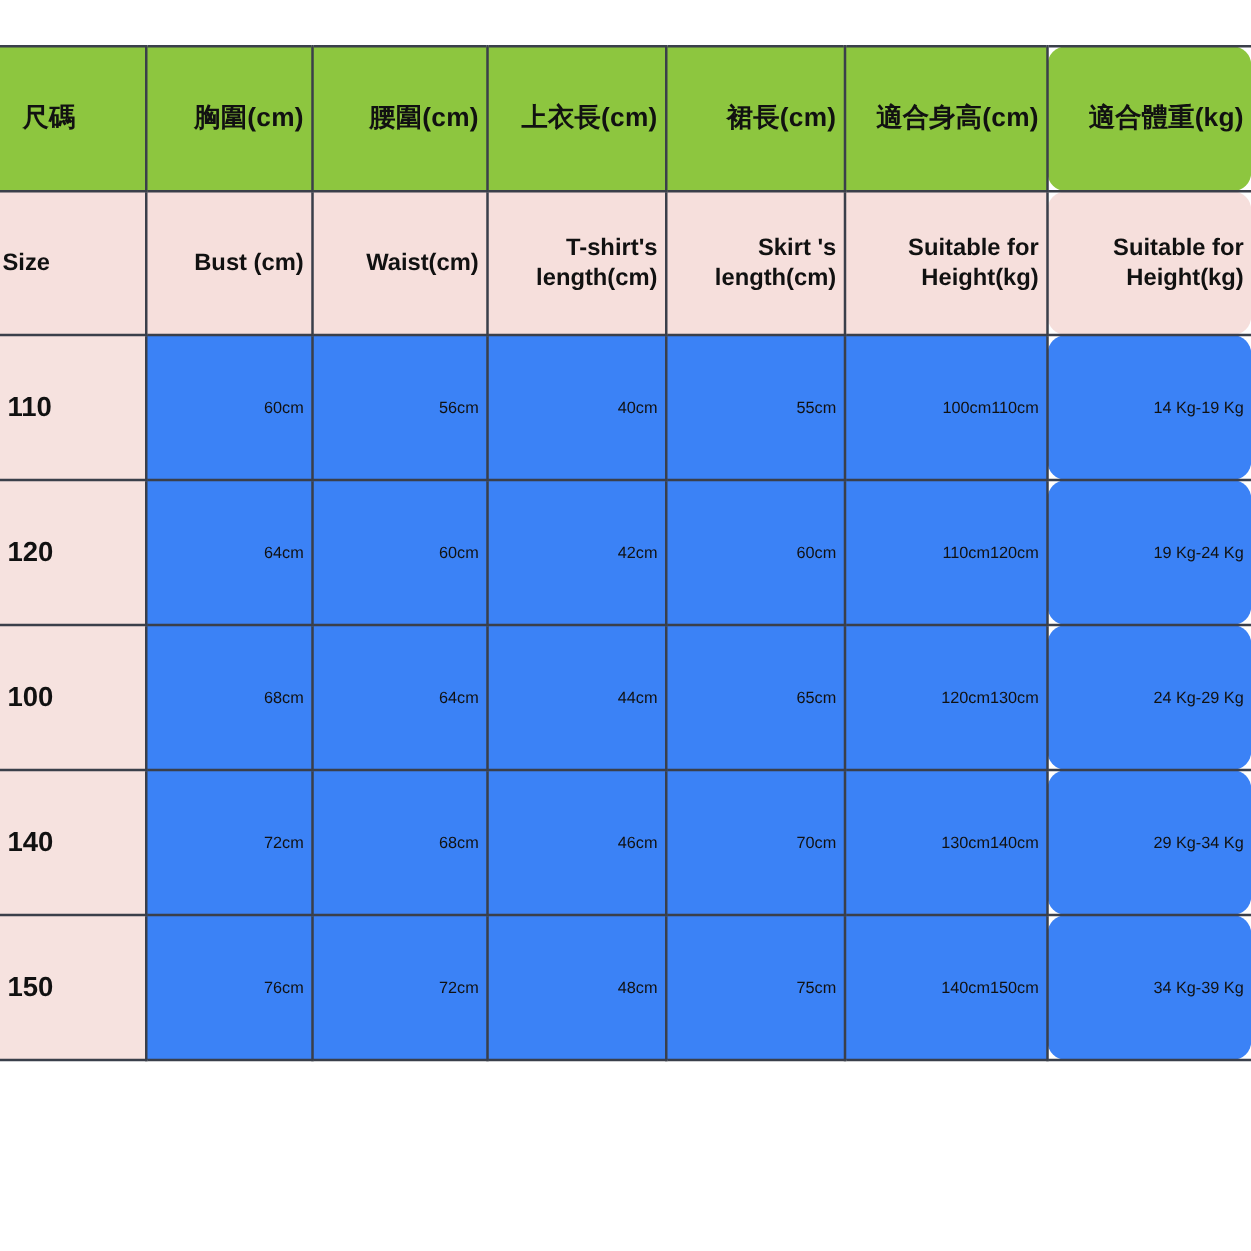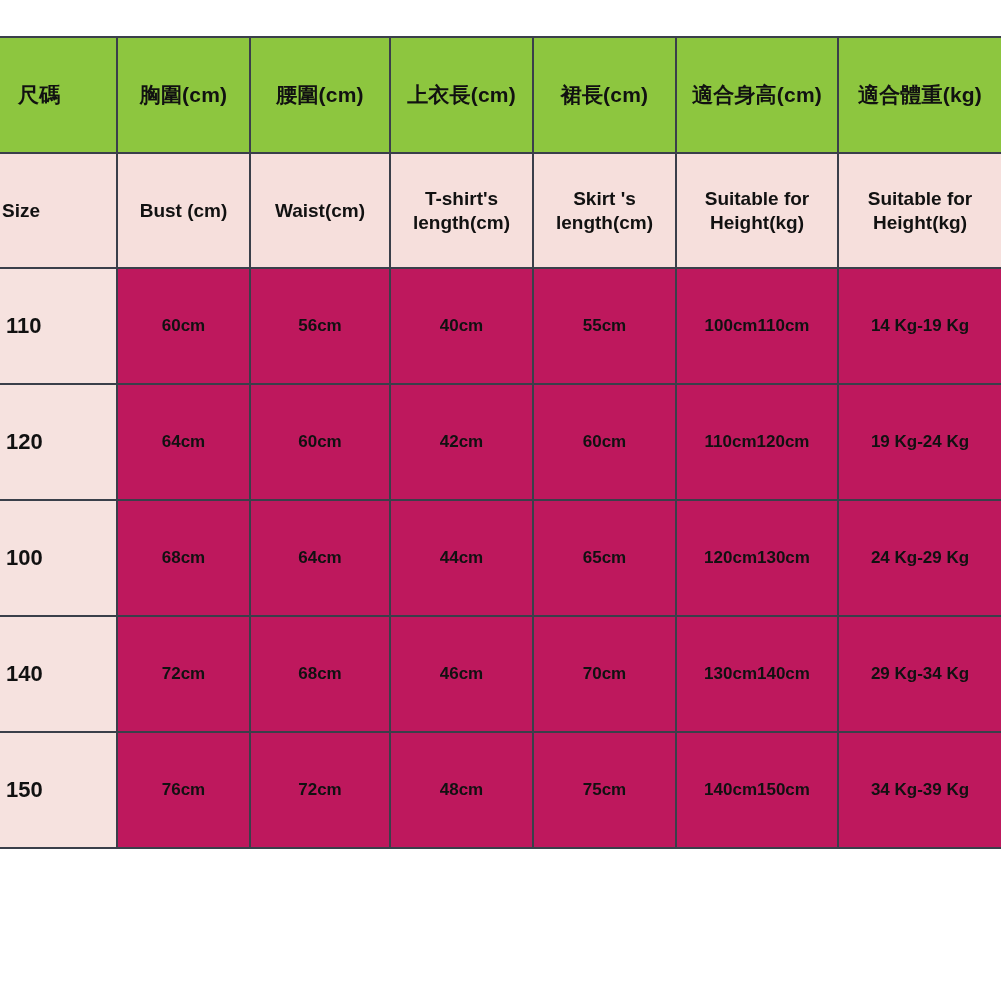--- a/index.html
+++ b/index.html
@@ -26,28 +26,29 @@
     table-layout: fixed;
     width: 1001px;
     border-top: 2px solid #3a3f४a;
     border-top: 2px solid #3a3f4a;
   }
 
   table.size-chart td {
     border-right: 2px solid #3a3f4a;
     border-bottom: 2px solid #3a3f4a;
     padding: 0 6px;
-    text-align: center;
+    text-align: right;
     vertical-align: middle;
     color: #111111;
     line-height: 1.22;
     box-sizing: border-box;
   }
   table.size-chart td:last-child {
     border-right: none;
+    border-radius: 15px;
   }
 
   
   col.c-size   { width: 117px; }
   col.c-bust   { width: 133px; }
   col.c-waist  { width: 140px; }
   col.c-tlen   { width: 143px; }
   col.c-slen   { width: 143px; }
   col.c-height { width: 162px; }
   col.c-weight { width: 163px; }
@@ -74,23 +75,23 @@
   }
   tr.row-header-en td.col-first {
     text-align: left;
     padding-left: 2px;
     background: #f6e0dd;
   }
 
   
   tr.row-data td {
     height: 116px;
-    background: #be185d;
-    font-size: 17px;
-    font-weight: bold;
+    background: #3b82f6;
+    font-size: 13px;
+    font-weight: normal;
   }
   tr.row-data td.col-first {
     background: #f6e2df;
     font-size: 22px;
     font-weight: bold;
     text-align: left;
   }
   tr.row-data:last-child td {
     border-bottom: 2px solid #3a3f4a;
   }

